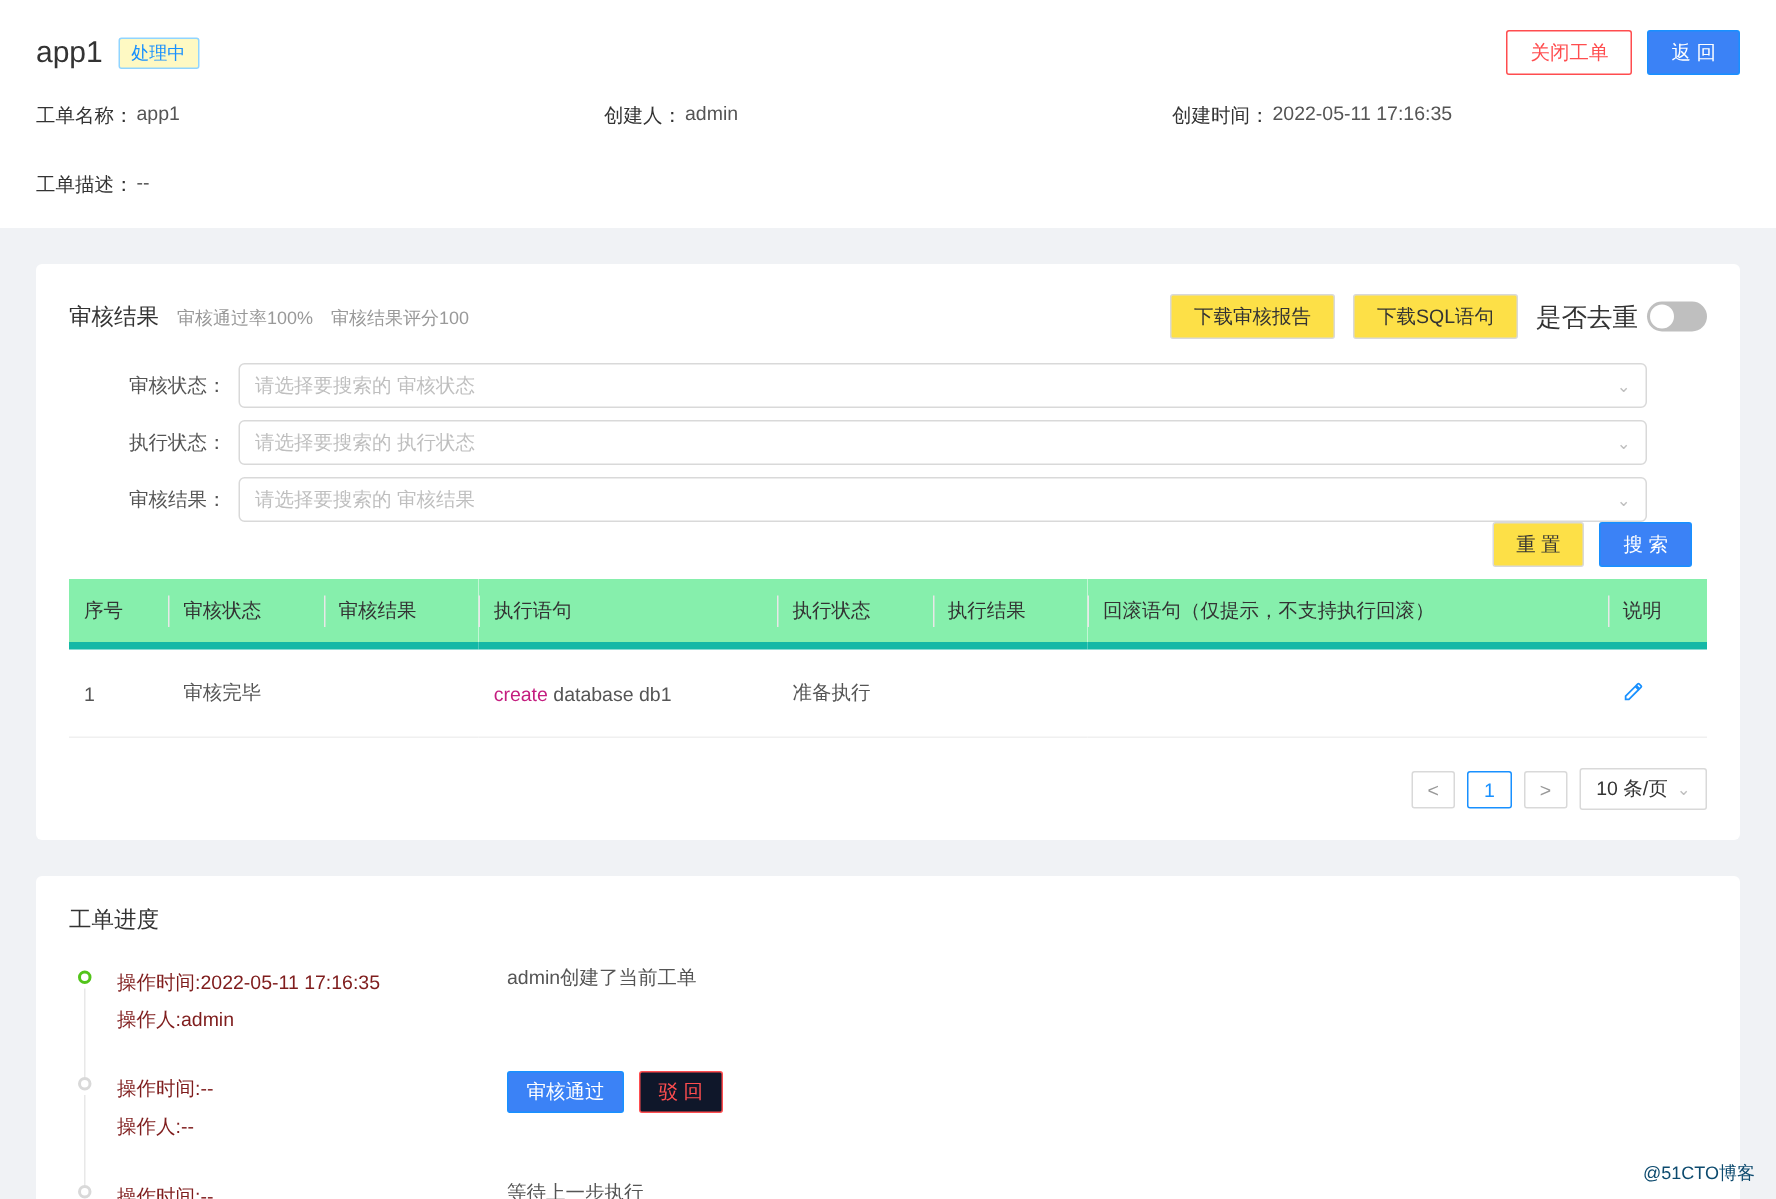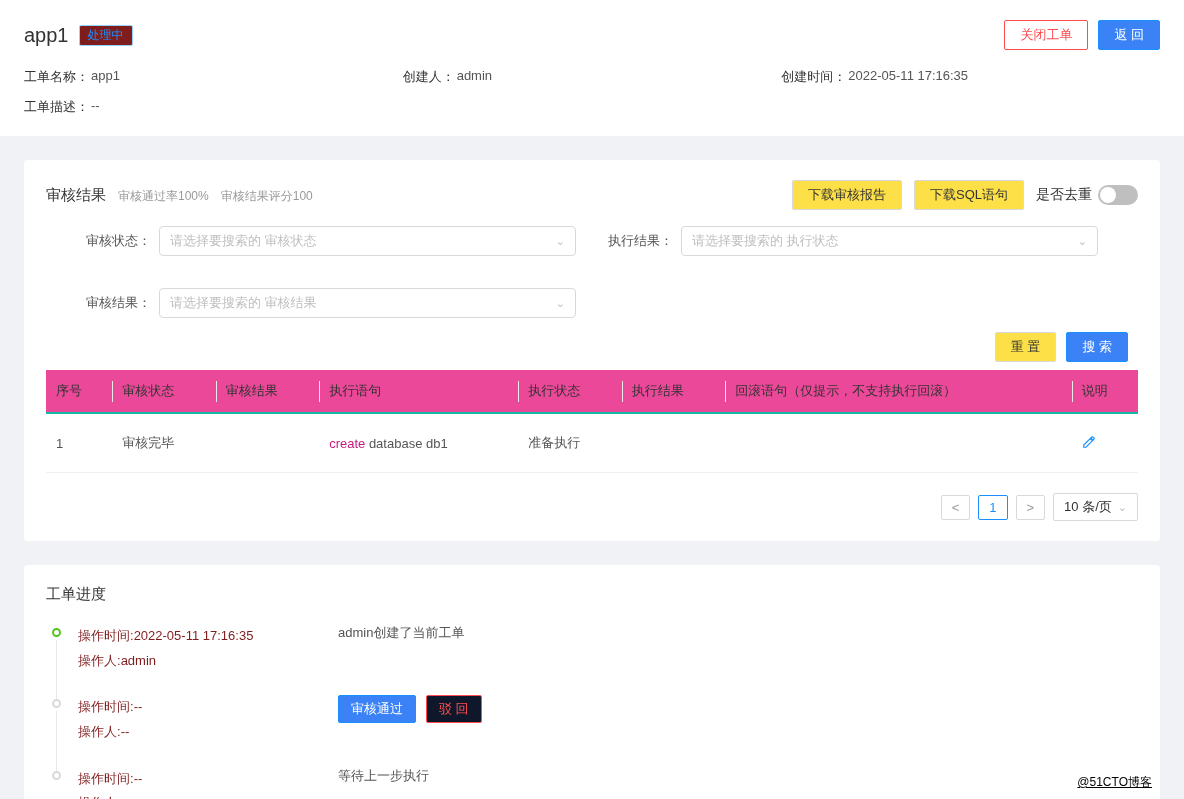--- a/index.html
+++ b/index.html
@@ -1,65 +1,65 @@
 <!DOCTYPE html>
 <html><head>
 <meta charset="utf-8">
 <style>
 * { box-sizing: border-box; margin: 0; padding: 0; }
 body { font-family: -apple-system, BlinkMacSystemFont, "Segoe UI", "PingFang SC", "Microsoft YaHei", sans-serif; font-size: 13px; color: #333; background: #f0f2f5; }
 .header-section { background: #fff; padding: 20px 24px; }
 .title-row { display: flex; align-items: center; justify-content: space-between; margin-bottom: 18px; }
 .title-left { display: flex; align-items: center; gap: 10px; }
 .page-title { font-size: 20px; font-weight: 500; color: #333; }
-.status-tag { border: 1px solid #91d5ff; background: #7f1d1d; color: #1890ff; padding: 1px 8px; font-size: 12px; border-radius: 2px; }
+.status-tag { border: 1px solid #91d5ff; background: #fef9c3; color: #1890ff; padding: 1px 8px; font-size: 12px; border-radius: 2px; }
 .title-right { display: flex; gap: 10px; }
 .btn { padding: 5px 15px; border-radius: 2px; font-size: 13px; cursor: pointer; border: 1px solid #d9d9d9; background: #fde047; color: #333; }
 .btn-danger-outline { border-color: #ff4d4f; color: #ff4d4f; background: #fff; }
 .btn-primary { background: #3b82f6; border-color: #1890ff; color: #fff; }
-.info-grid { display: grid; grid-template-columns: 1fr 1fr 1fr; gap: 12px 0; font-size: 13px; color: #555; }
+.info-grid { display: grid; grid-template-columns: 1fr 1fr 1fr; gap: 28px 0; font-size: 13px; color: #555; }
 .info-row { display: flex; gap: 2px; }
 .info-label { color: #333; }
 .card { background: #fff; margin: 24px; border-radius: 4px; padding: 20px 22px; }
 .card-head { display: flex; justify-content: space-between; align-items: center; margin-bottom: 16px; }
 .card-title-wrap { display: flex; align-items: baseline; gap: 12px; }
 .card-title { font-size: 15px; font-weight: 500; }
 .card-sub { font-size: 12px; color: #999; }
 .card-actions { display: flex; align-items: center; gap: 12px; }
-.switch-wrap { display: flex; align-items: center; gap: 6px; font-size: 14px; color: #333; }
+.switch-wrap { display: flex; align-items: center; gap: 6px; font-size: 17px; color: #333; }
 .switch { width: 40px; height: 20px; background: #bfbfbf; border-radius: 10px; position: relative; cursor: pointer; }
 .switch::after { content: ""; position: absolute; width: 16px; height: 16px; background: #fff; border-radius: 50%; top: 2px; left: 2px; }
-.filters { display: grid; grid-template-columns: 1fr 1fr; gap: 32px; padding: 0 40px; margin-bottom: 14px; }
+.filters { display: grid; grid-template-columns: 1fr; gap: 8px; padding: 0 40px; }
 .filter { display: flex; align-items: center; gap: 8px; }
 .filter-label { font-size: 13px; color: #555; white-space: nowrap; }
 .select { flex: 1; border: 1px solid #d9d9d9; border-radius: 4px; padding: 5px 10px; font-size: 13px; color: #bfbfbf; display: flex; justify-content: space-between; align-items: center; cursor: pointer; }
 .chevron { color: #bfbfbf; font-size: 11px; }
 .filter-actions { display: flex; justify-content: flex-end; gap: 10px; margin: 0 10px 8px 0; }
 table { width: 100%; border-collapse: collapse; }
-th { text-align: left; font-weight: 500; font-size: 13px; color: #333; padding: 12px 10px; background: #ec4899; border-bottom: 2px solid #14b8a6; }
+th { text-align: left; font-weight: 500; font-size: 13px; color: #333; padding: 12px 10px; background: #86efac; border-bottom: 5px solid #14b8a6; }
 th.divided { position: relative; }
 th.divided::before { content: ""; position: absolute; left: 0; top: 25%; height: 50%; width: 1px; background: #e8e8e8; }
 td { padding: 20px 10px; font-size: 13px; color: #555; border-bottom: 1px solid #f0f0f0; }
 .code-kw { color: #c41d7f; }
 .edit-icon { color: #1890ff; cursor: pointer; }
 .pagination { display: flex; justify-content: flex-end; align-items: center; gap: 8px; margin-top: 20px; }
 .page-btn { border: 1px solid #d9d9d9; padding: 4px 10px; font-size: 13px; border-radius: 2px; cursor: pointer; color: #999; background:#fff; }
 .page-btn.active { border-color: #1890ff; color: #1890ff; }
 .page-size { border: 1px solid #d9d9d9; padding: 4px 10px; font-size: 13px; border-radius: 2px; display: flex; align-items: center; gap: 6px; cursor: pointer; }
 .timeline { list-style: none; padding-left: 6px; }
 .timeline li { position: relative; padding-left: 26px; padding-bottom: 22px; }
 .timeline li::before { content: ""; position: absolute; left: 4px; top: 16px; bottom: -4px; width: 1px; background: #e8e8e8; }
 .timeline li:last-child::before { display: none; }
 .dot { position: absolute; left: 0; top: 4px; width: 9px; height: 9px; border-radius: 50%; border: 2px solid #d9d9d9; background: #fff; }
 .dot.green { border-color: #52c41a; }
 .tl-row { display: flex; gap: 80px; }
 .tl-left { width: 180px; font-size: 13px; color: #7f1d1d; line-height: 1.9; }
 .tl-right { font-size: 13px; color: #555; display: flex; align-items: flex-start; gap: 10px; }
 .btn-sm { padding: 4px 12px; font-size: 13px; border-radius: 2px; cursor: pointer; }
-.watermark { position: fixed; right: 32px; bottom: 8px; color: #000000; font-size: 12px; text-decoration: underline; }
+.watermark { position: fixed; right: 14px; bottom: 8px; color: #0c4a6e; font-size: 12px; }
 </style>
 </head>
 <body>
 
 <div class="header-section">
   <div class="title-row">
     <div class="title-left">
       <span class="page-title">app1</span>
       <span class="status-tag">处理中</span>
     </div>
@@ -107,21 +107,21 @@
 
   <div class="filters">
     <div class="filter">
       <span class="filter-label">审核状态：</span>
       <div class="select">
         <span>请选择要搜索的 审核状态</span>
         <span class="chevron">⌄</span>
       </div>
     </div>
     <div class="filter">
-      <span class="filter-label">执行结果：</span>
+      <span class="filter-label">执行状态：</span>
       <div class="select">
         <span>请选择要搜索的 执行状态</span>
         <span class="chevron">⌄</span>
       </div>
     </div>
     <div class="filter">
       <span class="filter-label">审核结果：</span>
       <div class="select">
         <span>请选择要搜索的 审核结果</span>
         <span class="chevron">⌄</span>

